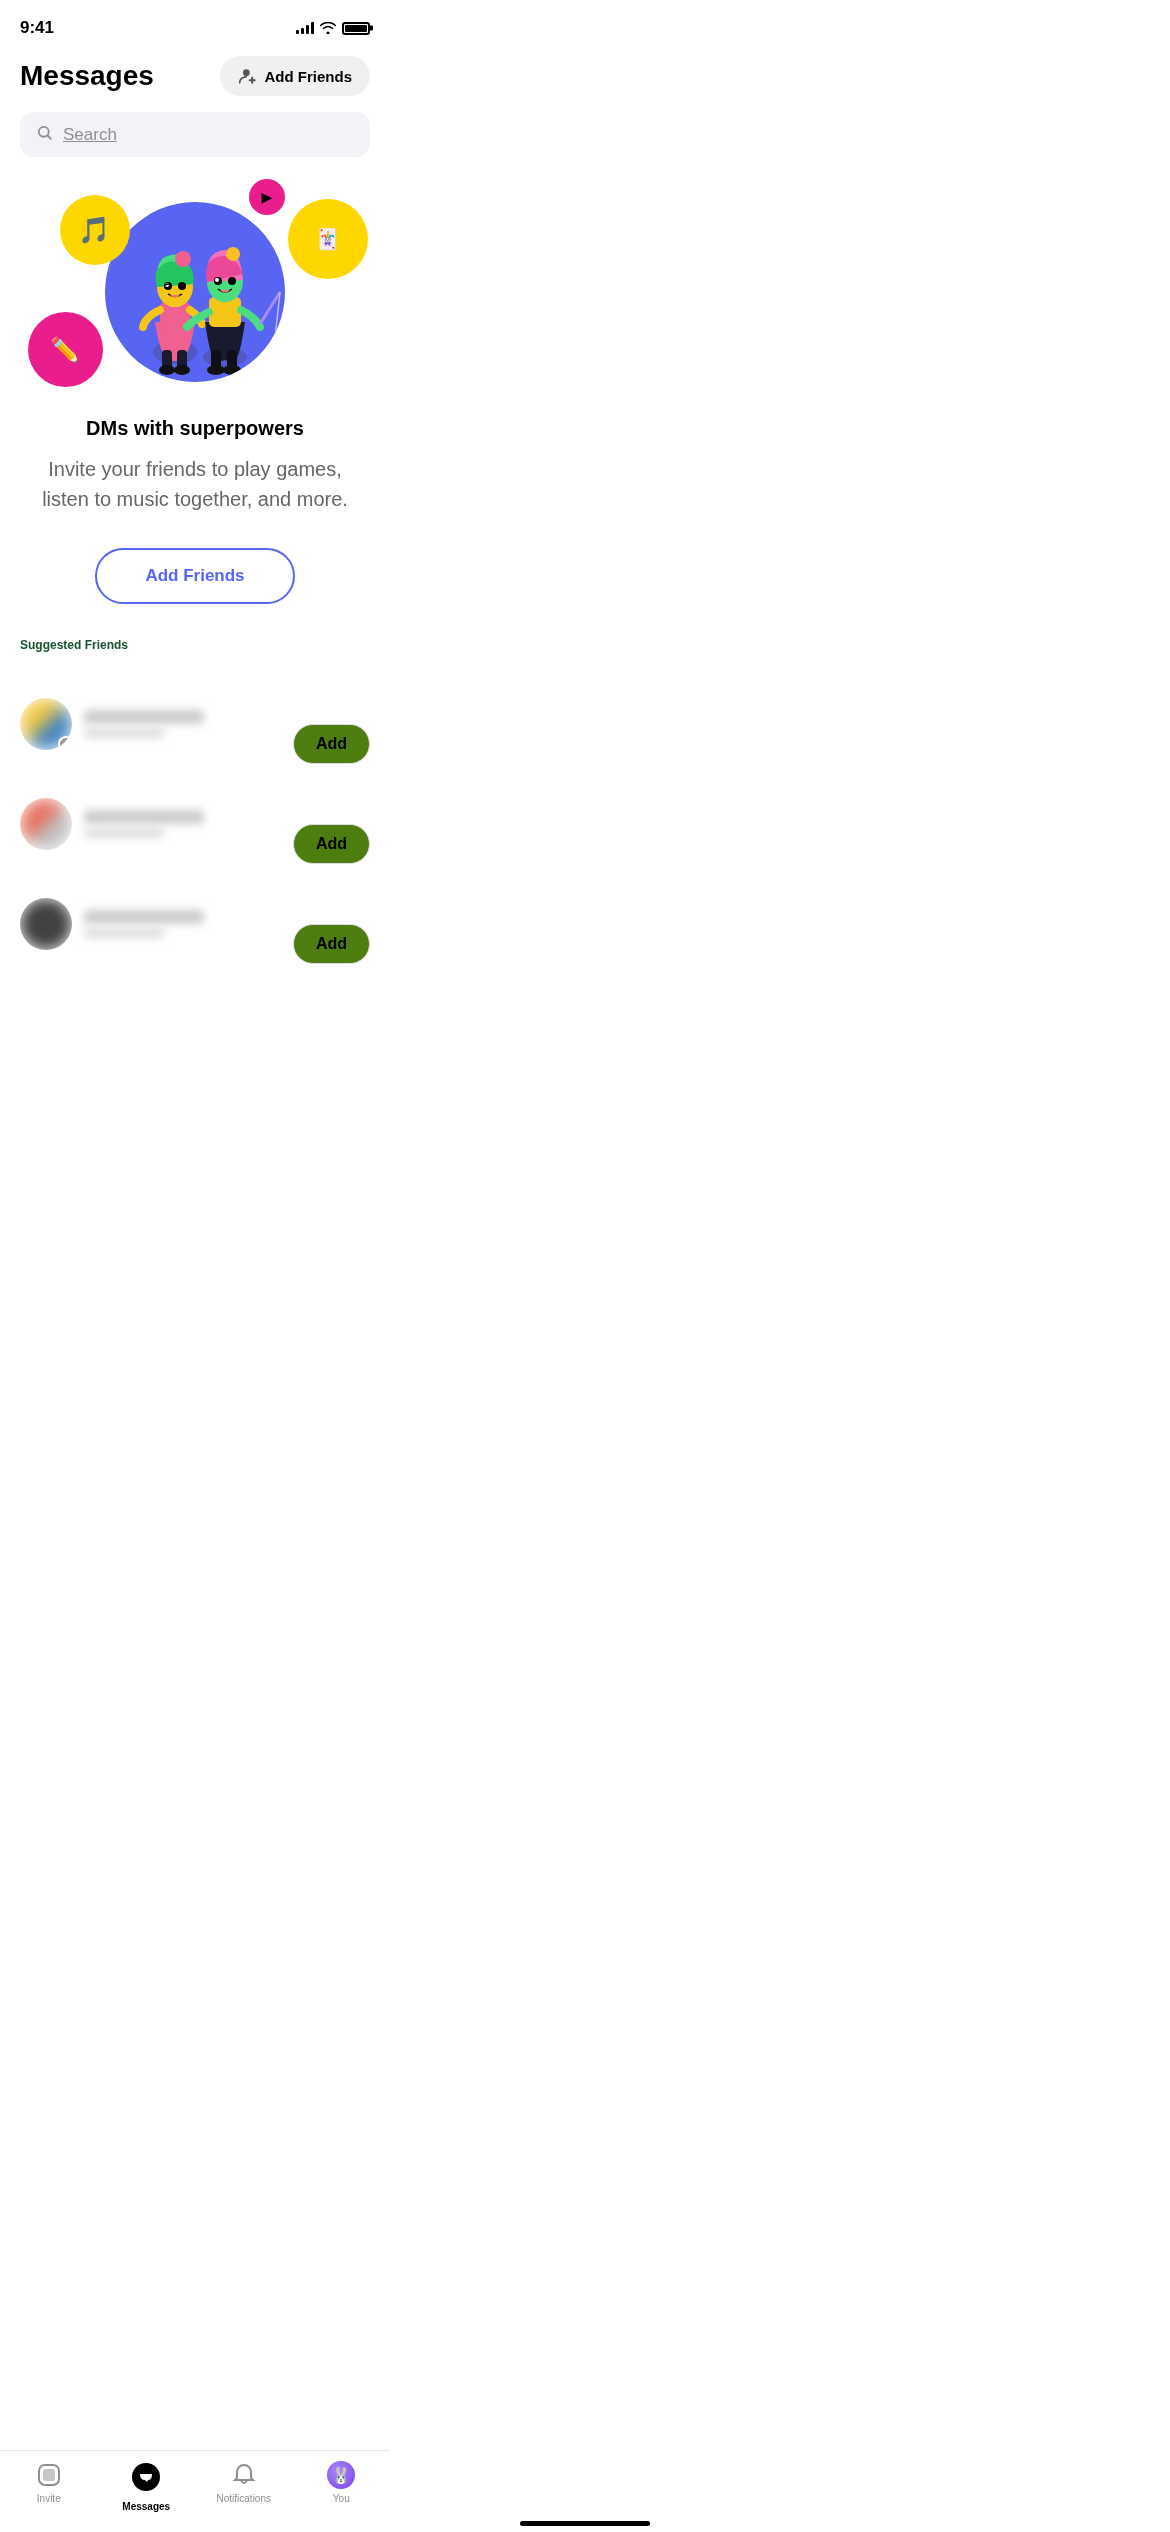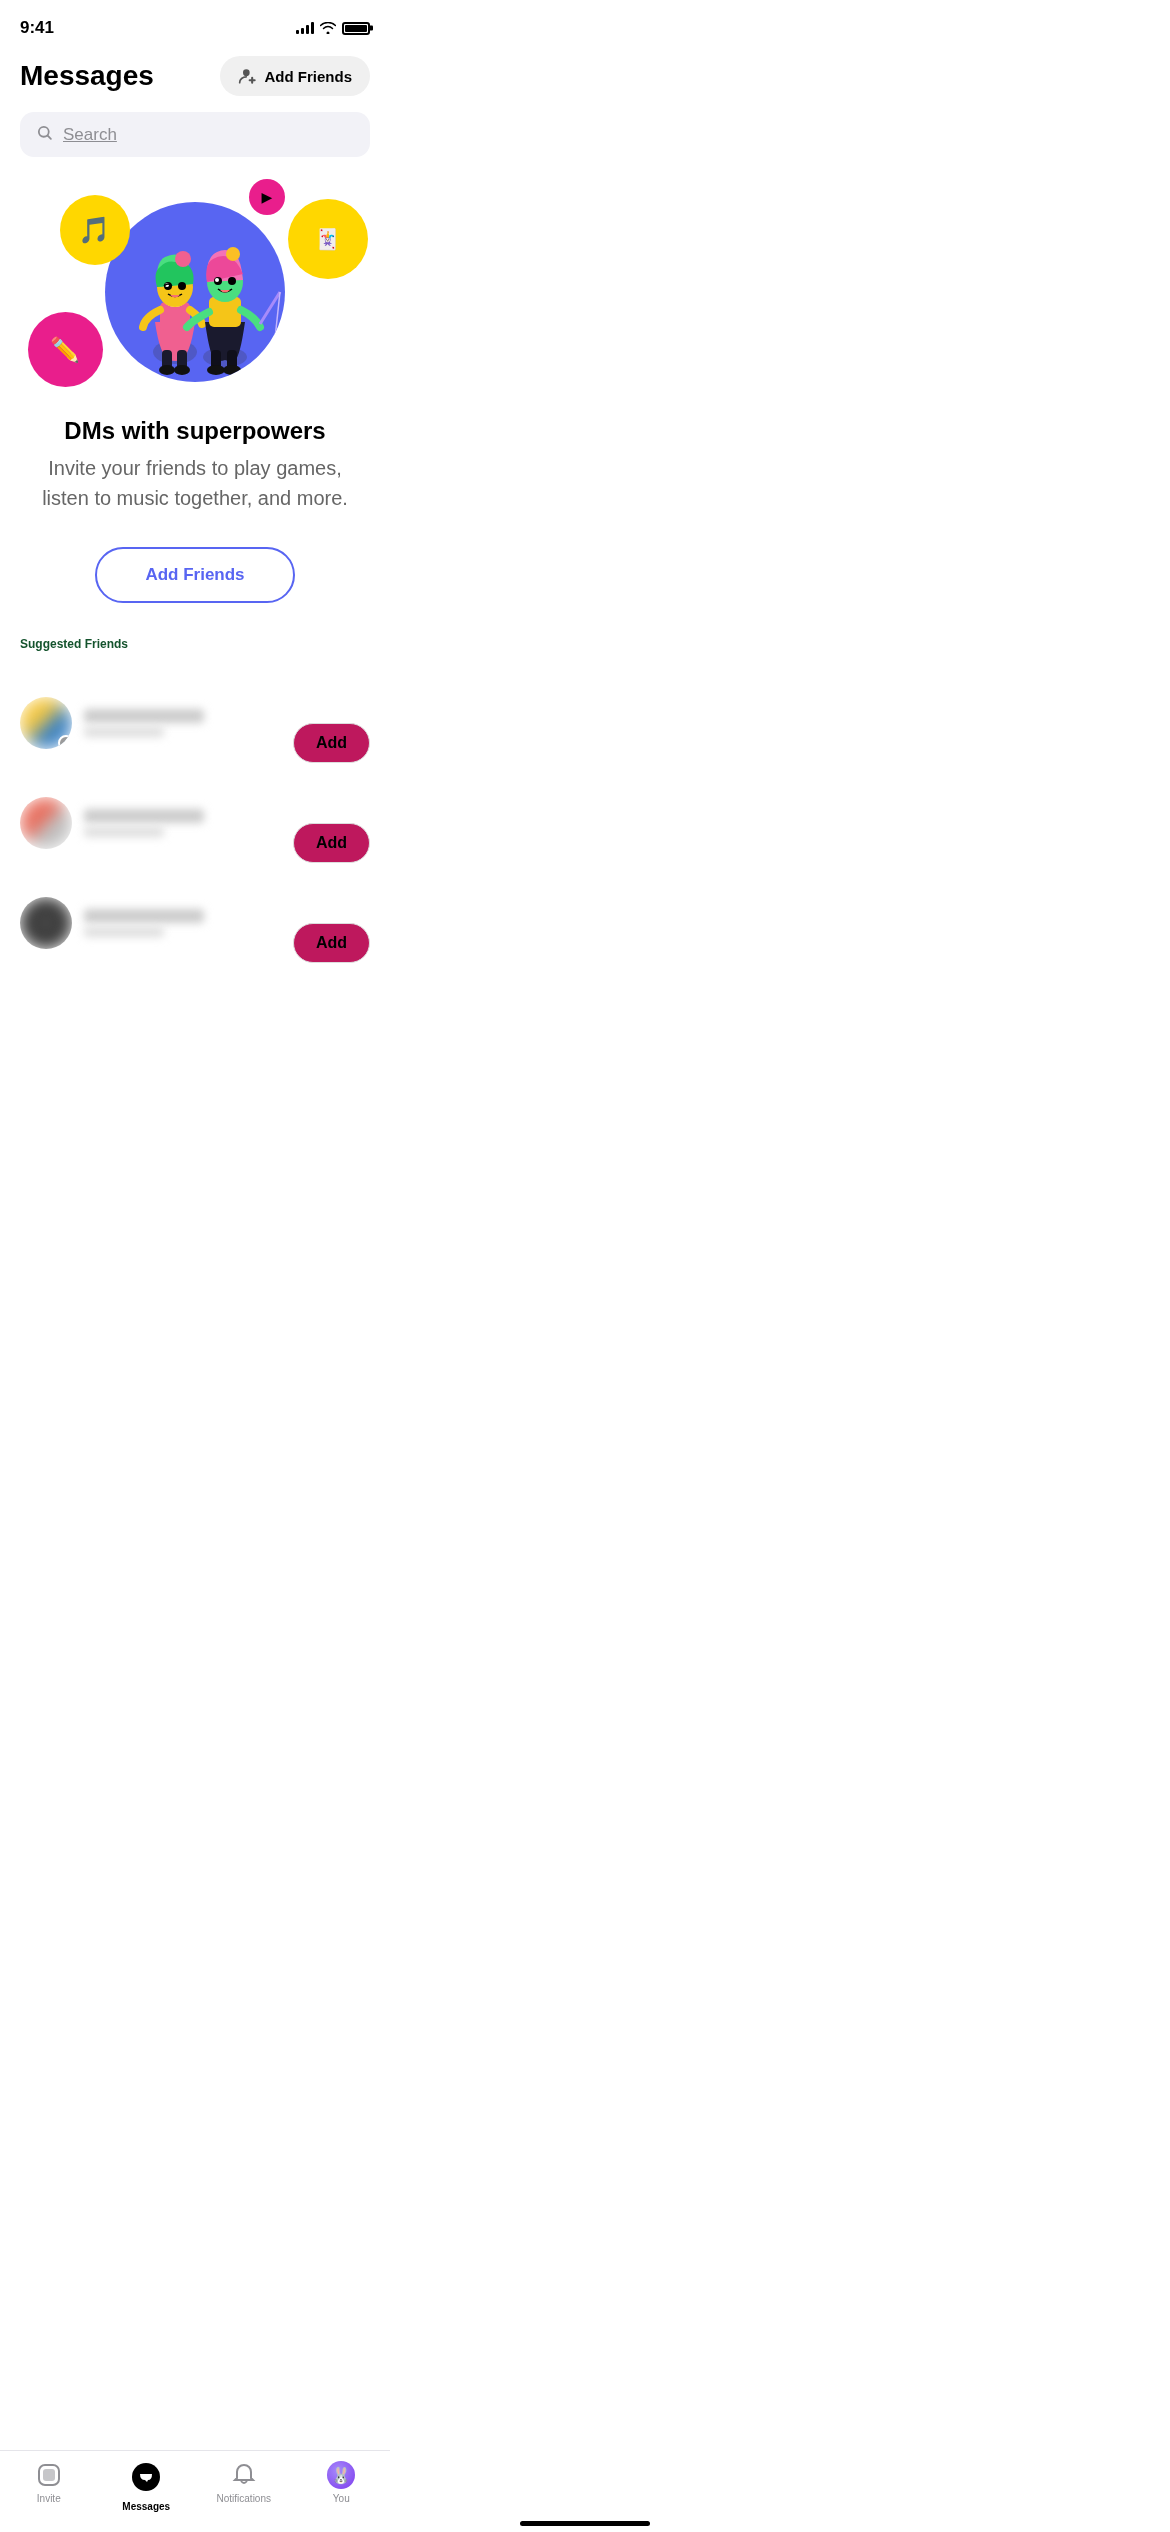--- a/index.html
+++ b/index.html
@@ -180,24 +180,24 @@
       top: 5px;
       font-size: 14px;
     }
 
     
     .dms-section {
       text-align: center;
       padding: 20px 30px 10px;
     }
     .dms-title {
-      font-size: 24px;
+      font-size: 20px;
       font-weight: 800;
       color: #000;
-      margin-bottom: 8px;
+      margin-bottom: 14px;
     }
     .dms-subtitle {
       font-size: 20px;
       color: #666;
       line-height: 1.5;
     }
 
     
     .add-friends-large {
       display: block;
@@ -274,21 +274,21 @@
       width: 80px;
       height: 10px;
       background: #ddd;
       border-radius: 4px;
       filter: blur(4px);
     }
     .add-btn {
       padding: 10px 22px;
       border: 1.5px solid #ddd;
       border-radius: 20px;
-      background: #be185d;
+      background: #4d7c0f;
       font-size: 16px;
       font-weight: 600;
       color: #000;
       cursor: pointer;
       margin-top: 40px;
     }
 
     
     .status-dot {
       width: 16px;

